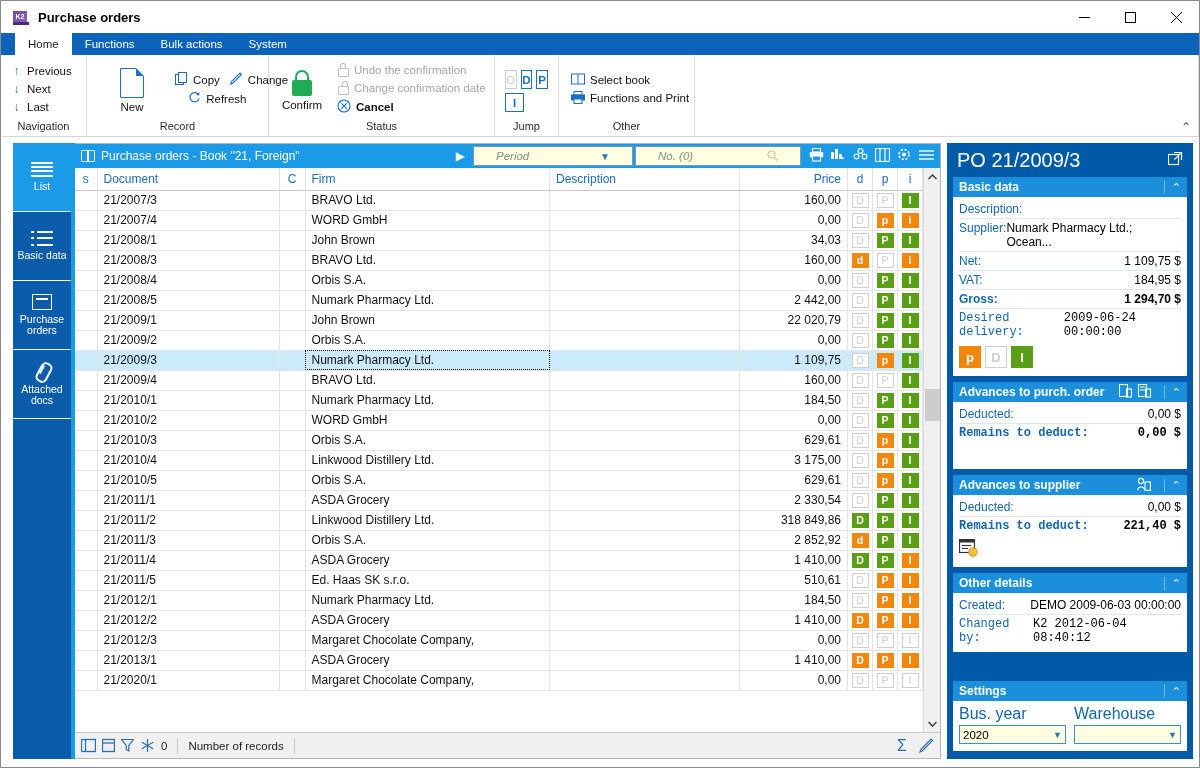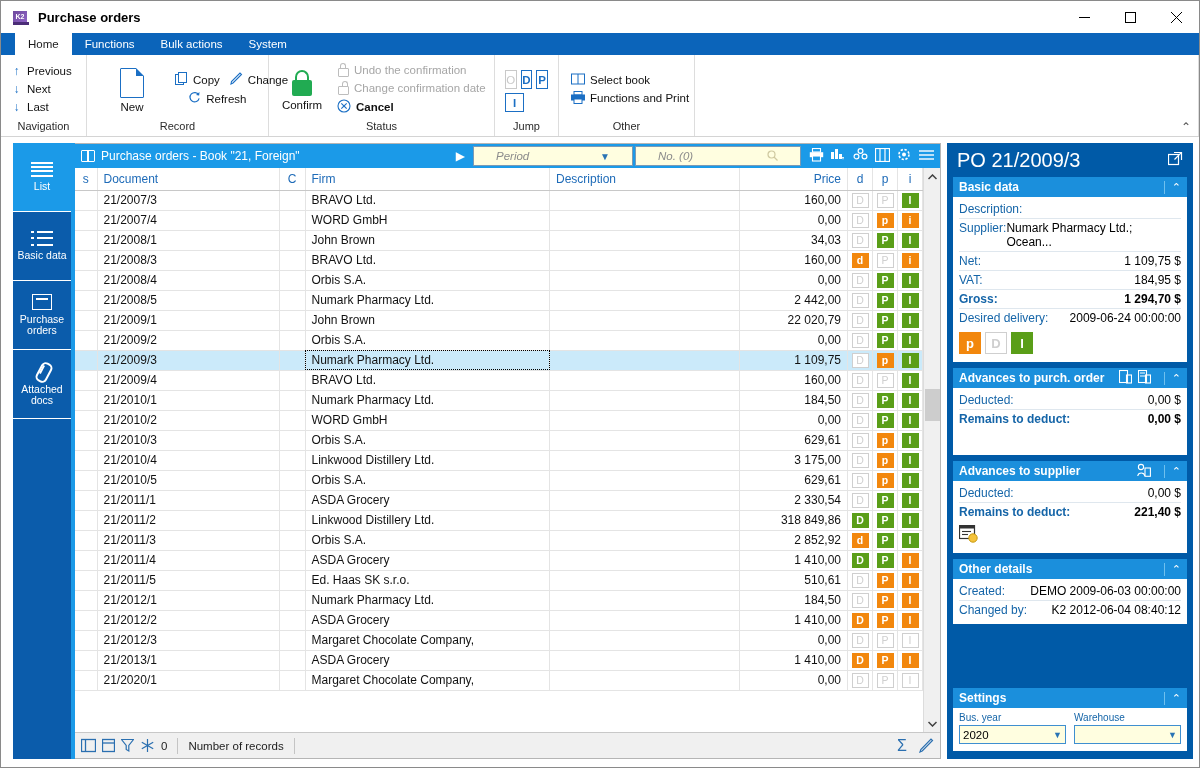--- a/index.html
+++ b/index.html
@@ -246,32 +246,32 @@
   .card-hd .hd-icons { margin-left:auto; display:flex; align-items:center; gap:6px; font-weight:normal;}
   .card-hd .chev { border-left:1px solid #6fc0ee; padding-left:7px; margin-left:7px; font-size:11px;}
   .card-bd { background:#fff; padding:3px 6px 5px 6px; }
   .kv {
     display:flex; font-size:12px; color:#000; padding:2px 0;
     border-bottom:1px solid #dfe7ee;
   }
   .kv .k { color:#1565a8; }
   .kv .v { margin-left:auto; color:#000; }
   .kv.bold .k, .kv.bold .v { font-weight:bold; }
-  .kv.last { border-bottom:none; }
+  .kv.last { border-bottom:none;font-family:Liberation Mono, monospace; }
   .flagrow { display:flex; gap:4px; padding:5px 0 3px 0; }
   .flagbig {
     width:22px; height:22px; display:inline-flex; align-items:center; justify-content:center;
     font-size:13px; font-weight:bold;
   }
   .card-bd.spacer { min-height:40px; }
   .rp-fill { flex:1; }
 
   .settings-bd { display:flex; gap:8px; padding:4px 6px 7px 6px; background:#fff;}
   .setfield { flex:1; }
-  .setfield .lab { font-size:10px; color:#1565a8; margin-bottom:2px; }
+  .setfield .lab { font-size:16px; color:#1565a8; margin-bottom:2px; }
   .setfield .inp {
     height:19px; background:#fffee0; border:1px solid #3f8fd0; display:flex; align-items:center;
     padding:0 3px; font-size:11.5px; color:#000;
   }
   .setfield .inp .dd { margin-left:auto; color:#2a74b5; font-size:9px; }
 </style>
 </head>
 <body>
 
 <div class="app">

